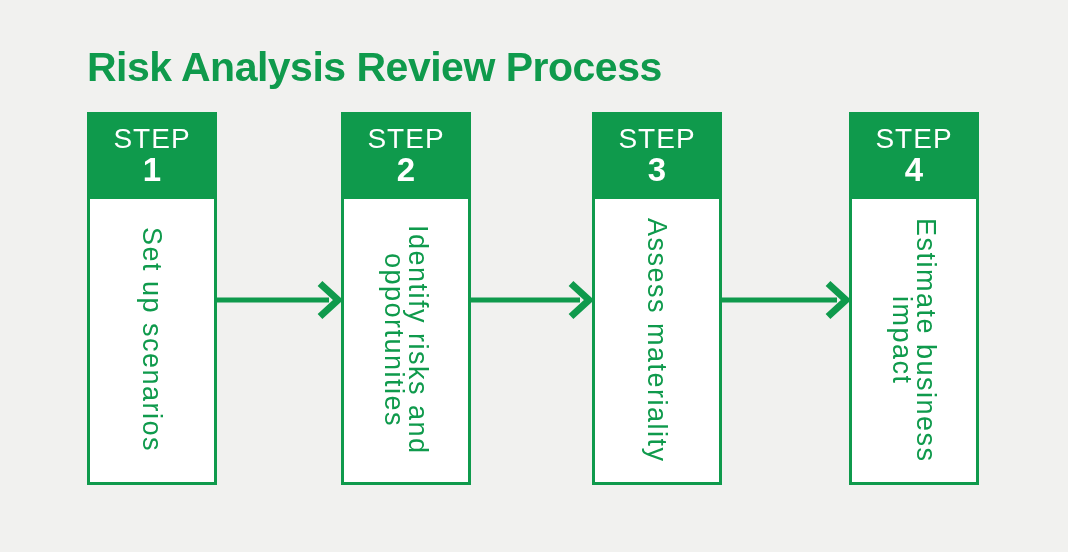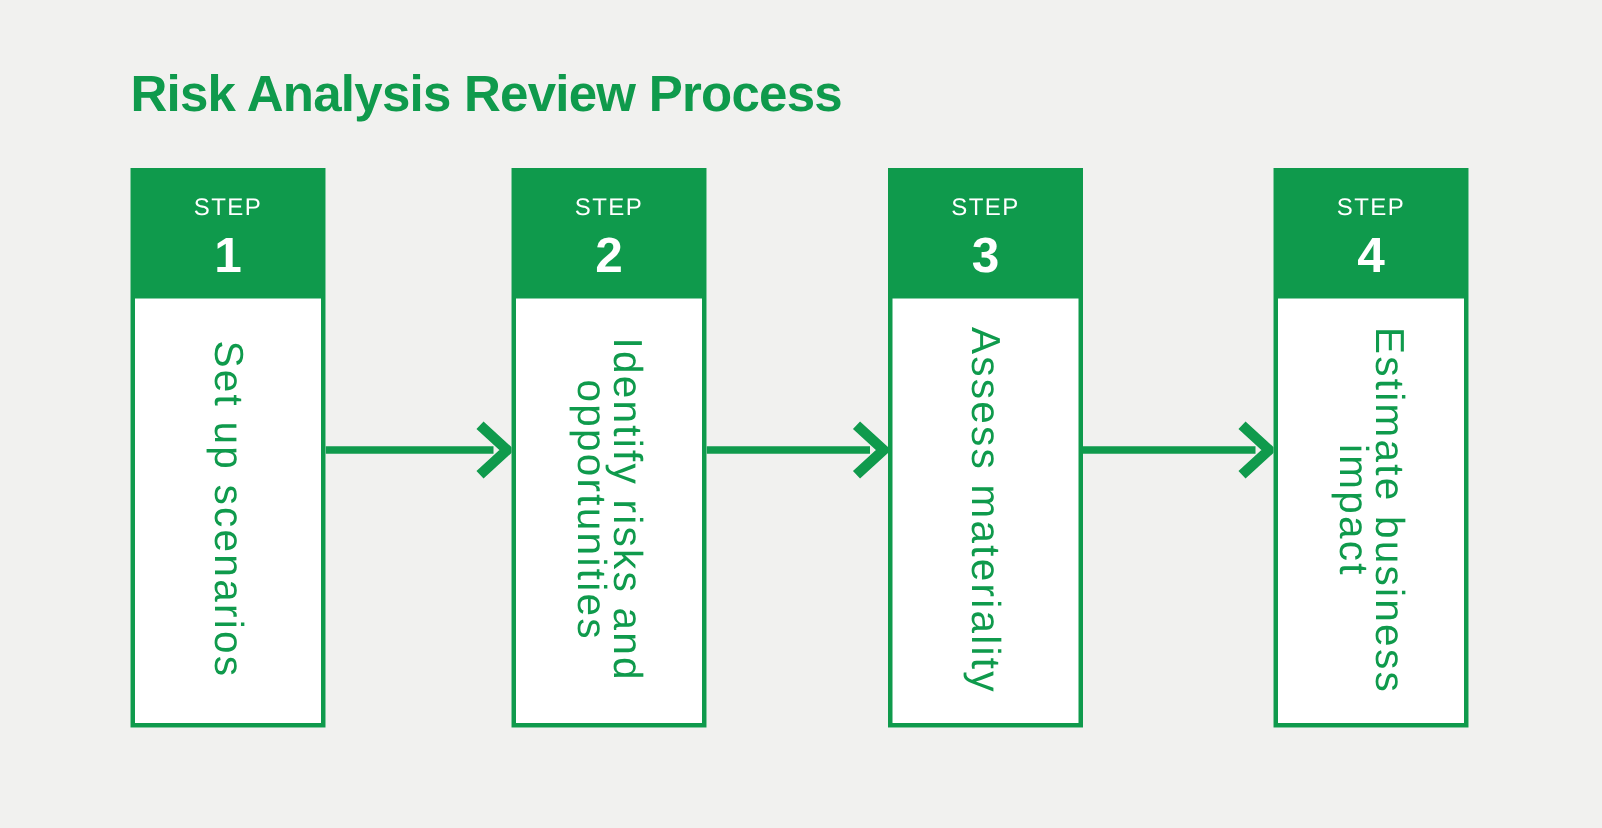--- a/index.html
+++ b/index.html
@@ -17,21 +17,21 @@
     width: 1068px;
     height: 552px;
     background: var(--page-bg);
     overflow: hidden;
   }
 
   .page-title {
     position: absolute;
     left: 87px;
     top: 44px;
-    font-size: 34px;
+    font-size: 41px;
     font-weight: 700;
     letter-spacing: -0.5px;
     color: var(--green);
     white-space: nowrap;
   }
 
   .card {
     position: absolute;
     top: 112px;
     width: 130px;
@@ -41,21 +41,21 @@
   }
   .card-header {
     height: 85px;
     margin: -1px -1px 0 -1px;
     background: var(--green);
     color: var(--header-text);
     text-align: center;
   }
   .step-label {
     padding-top: 12px;
-    font-size: 16px;
+    font-size: 28px;
     letter-spacing: 1px;
     line-height: 26px;
   }
   .step-number {
     font-size: 33px;
     font-weight: 600;
     line-height: 36px;
   }
   .card-body {
     height: 282px;

